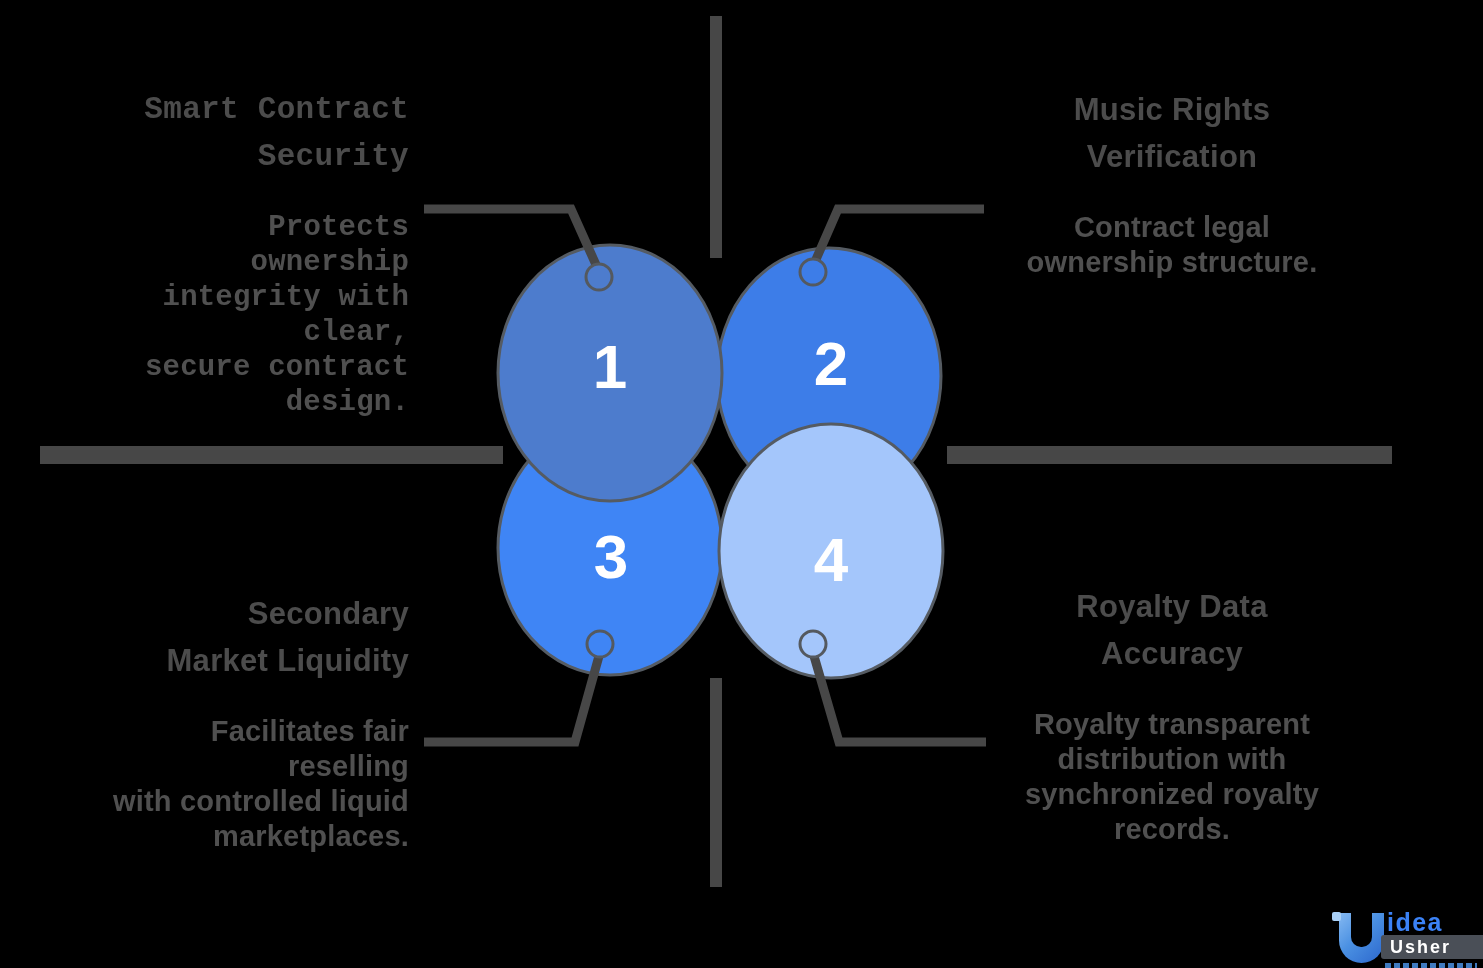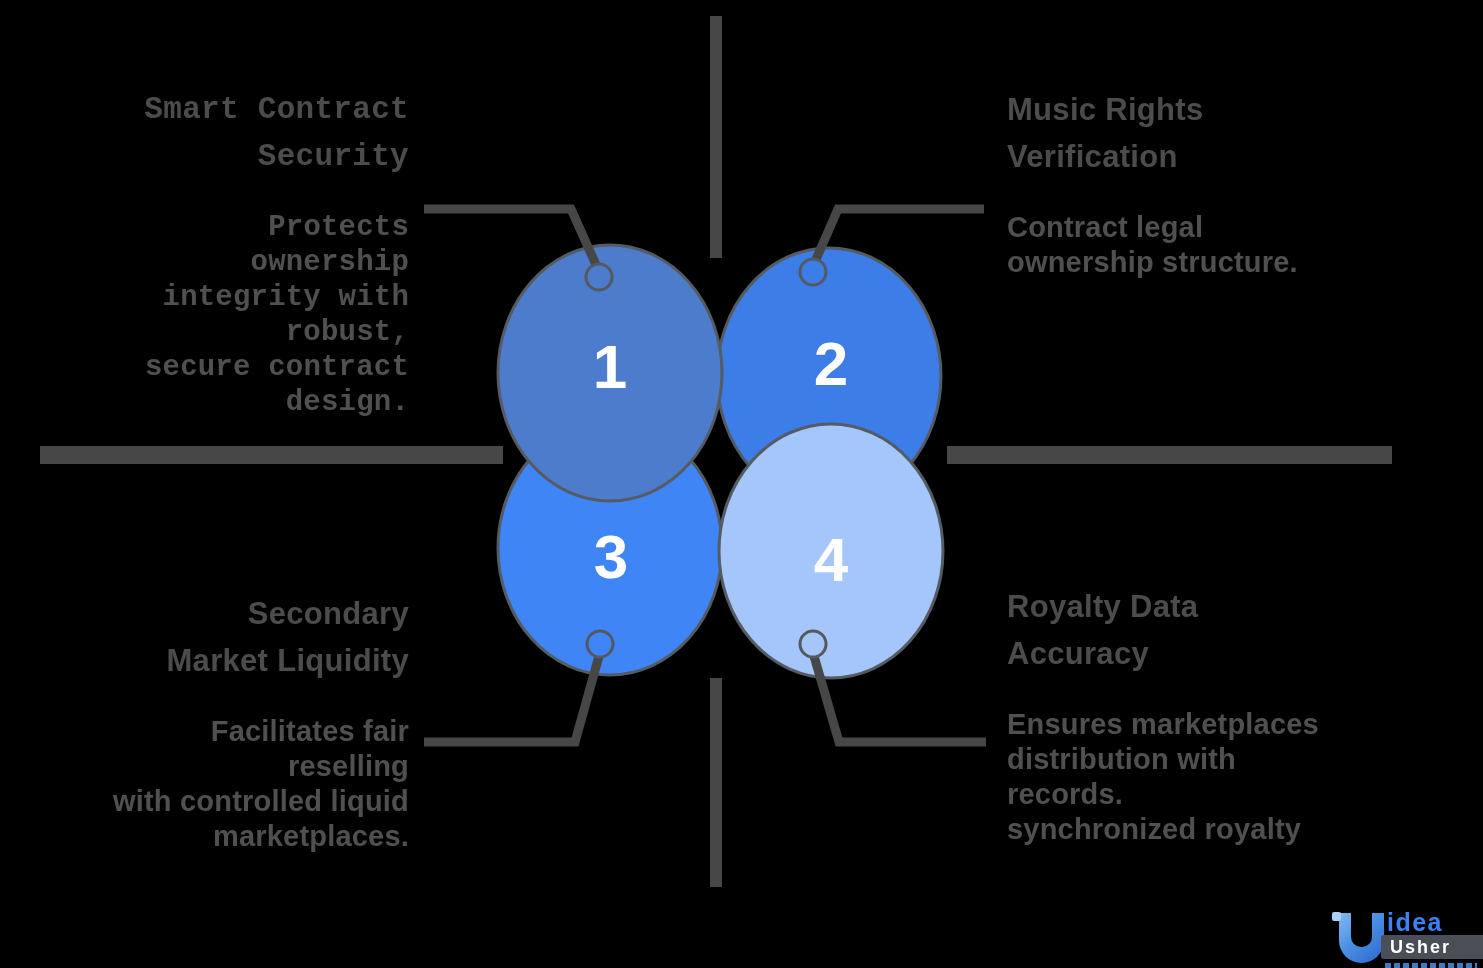--- a/index.html
+++ b/index.html
@@ -10,21 +10,21 @@
   svg.diagram{position:absolute;left:0;top:0;}
   svg .circle{stroke:#555b62;stroke-width:3;}
   svg .pin{stroke:#54595f;stroke-width:3;}
   svg .connector{fill:none;stroke-width:9;}
   svg .num{
     fill:#ffffff;font-family:"Liberation Sans", sans-serif;
     font-weight:bold;font-size:62px;text-anchor:middle;dominant-baseline:central;
   }
   .qblock{position:absolute;}
   .qblock.right{text-align:right;}
-  .qblock.left{text-align:left;}
+  .qblock.left{text-align:center;}
   .qtitle{font-size:31px;font-weight:bold;line-height:47px;color:#4c4c4c;letter-spacing:.3px;}
   .qdesc{margin-top:30px;font-size:29px;font-weight:bold;line-height:35px;color:#505050;letter-spacing:.2px;}
   .tl{left:95px;top:86px;width:314px;font-family:Liberation Mono, monospace;}
   .tr{left:1007px;top:86px;width:330px;}
   .bl{left:95px;top:590px;width:314px;}
   .br{left:1007px;top:583px;width:330px;}
 
   
   .logo{position:absolute;left:1315px;top:895px;width:168px;height:73px;}
   .u-mark{
@@ -88,21 +88,21 @@
     <text class="num" x="831" y="559">4</text>
   </svg>
 
   <div class="qblock right tl">
     <div class="qtitle">
       <div>Smart Contract</div>
       <div>Security</div>
     </div>
     <div class="qdesc">
       <div>Protects ownership</div>
-      <div>integrity with robust,</div>
+      <div>integrity with clear,</div>
       <div>secure contract design.</div>
     </div>
   </div>
 
   <div class="qblock left tr">
     <div class="qtitle">
       <div>Music Rights</div>
       <div>Verification</div>
     </div>
     <div class="qdesc">
@@ -122,24 +122,24 @@
       <div>marketplaces.</div>
     </div>
   </div>
 
   <div class="qblock left br">
     <div class="qtitle">
       <div>Royalty Data</div>
       <div>Accuracy</div>
     </div>
     <div class="qdesc">
-      <div>Ensures marketplaces</div>
+      <div>Royalty transparent</div>
       <div>distribution with</div>
+      <div>synchronized royalty</div>
       <div>records.</div>
-      <div>synchronized royalty</div>
     </div>
   </div>
 
   <div class="logo">
     <div class="u-mark">
       <div class="u-hole"></div>
     </div>
     <div class="u-dot"></div>
     <div class="logo-idea">idea</div>
     <div class="logo-usher">Usher</div>

